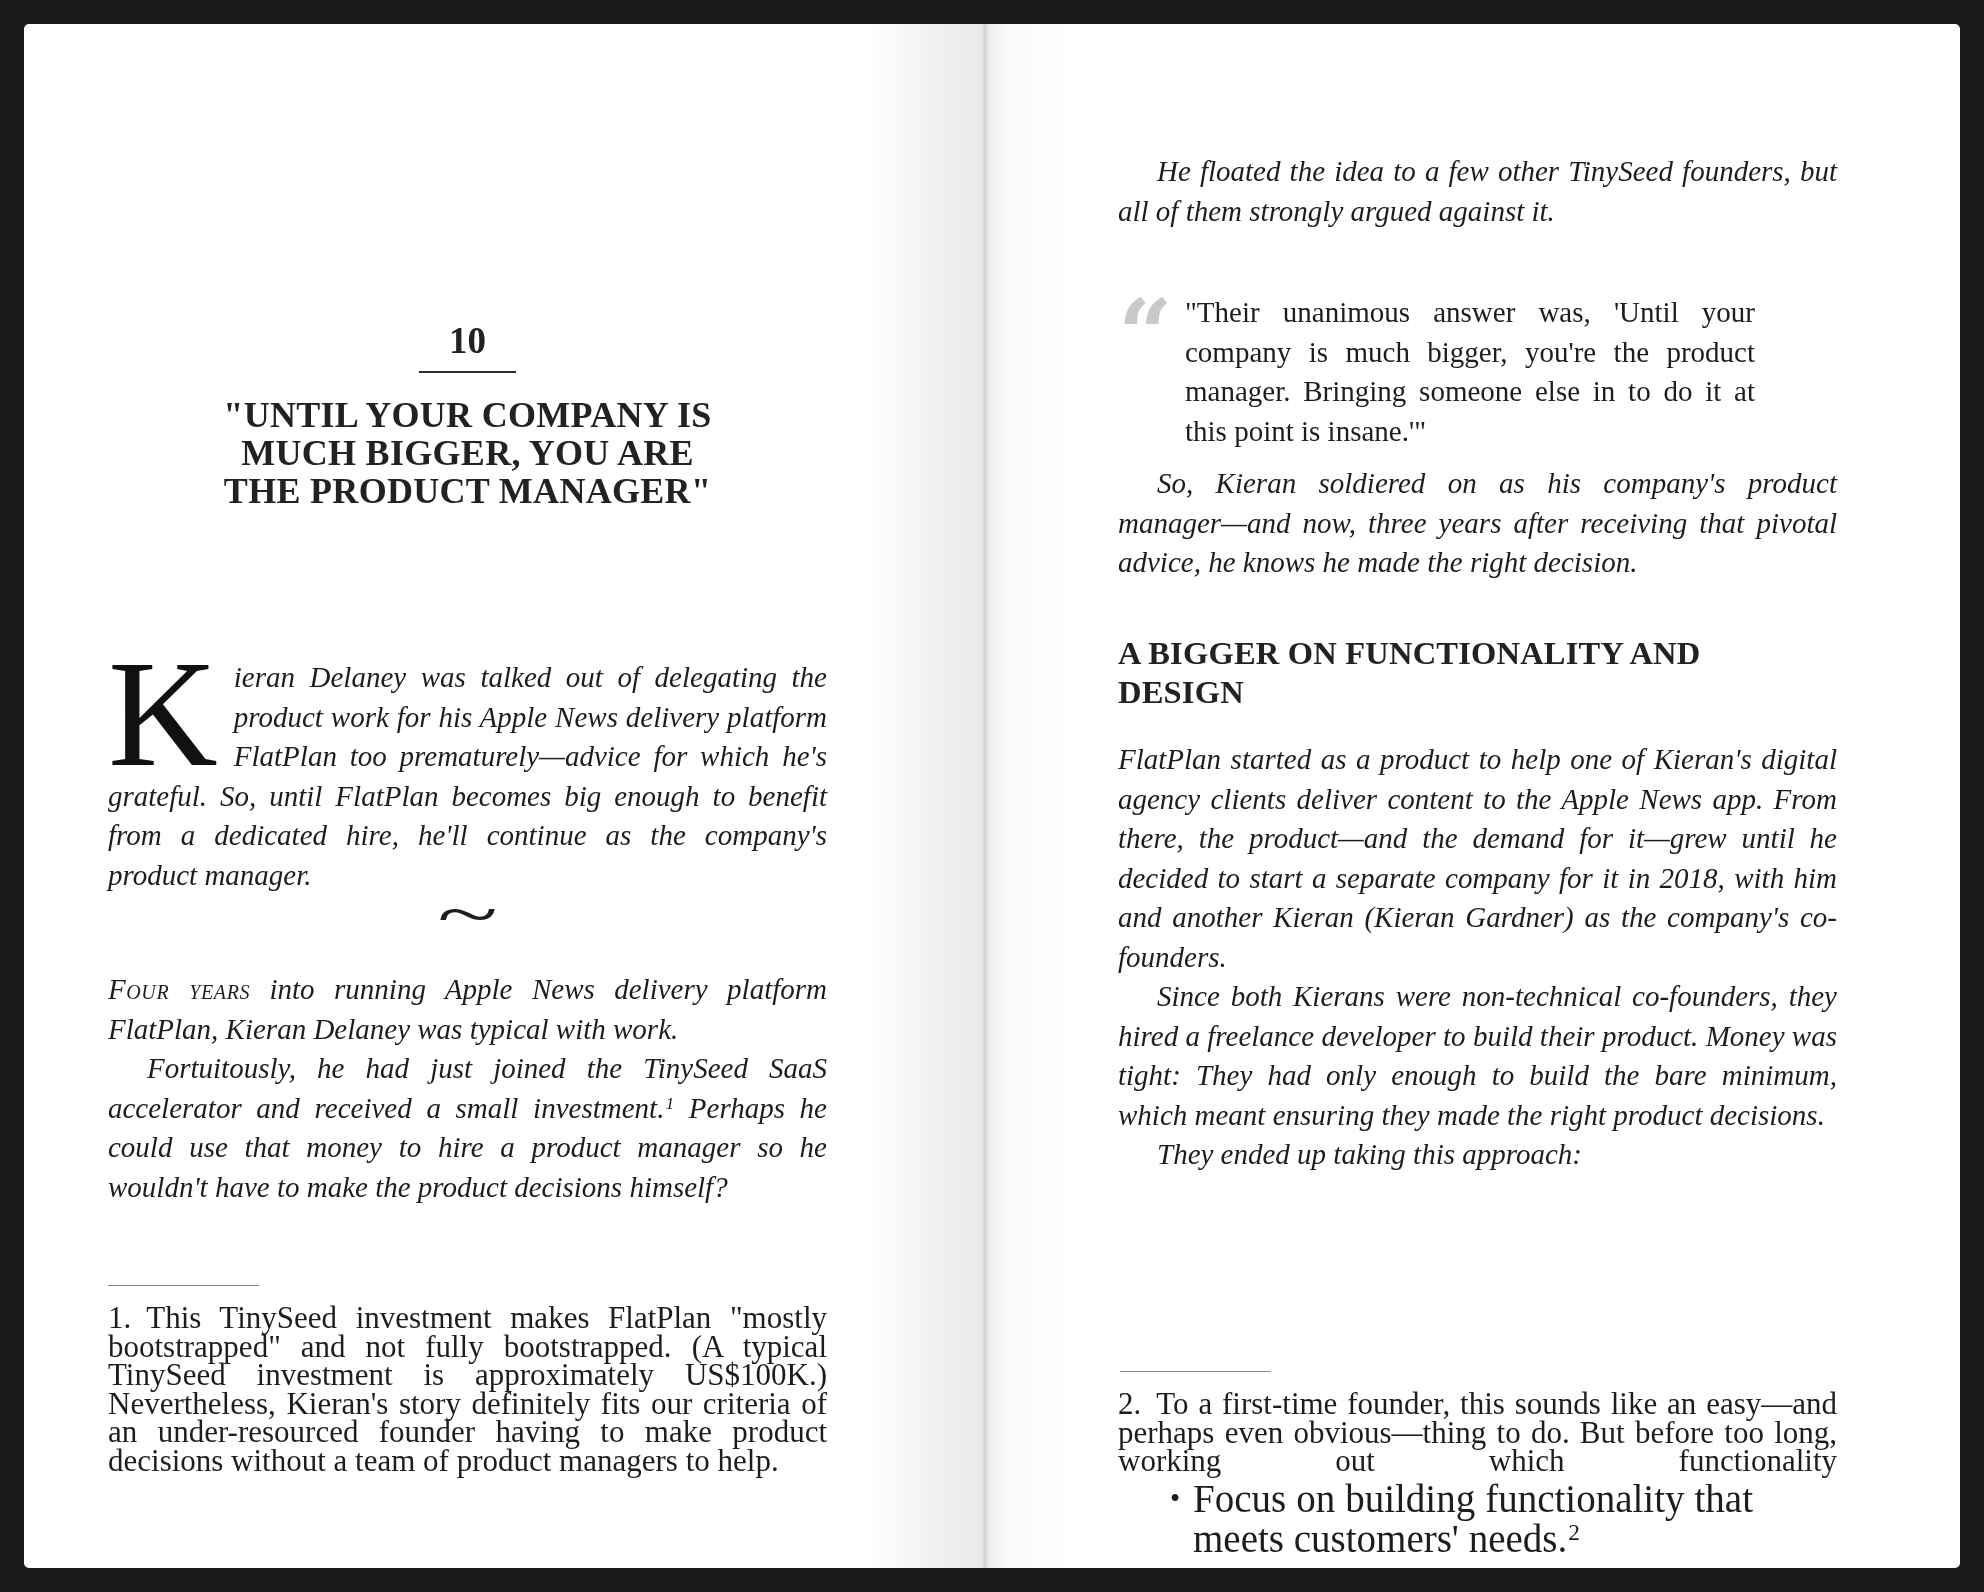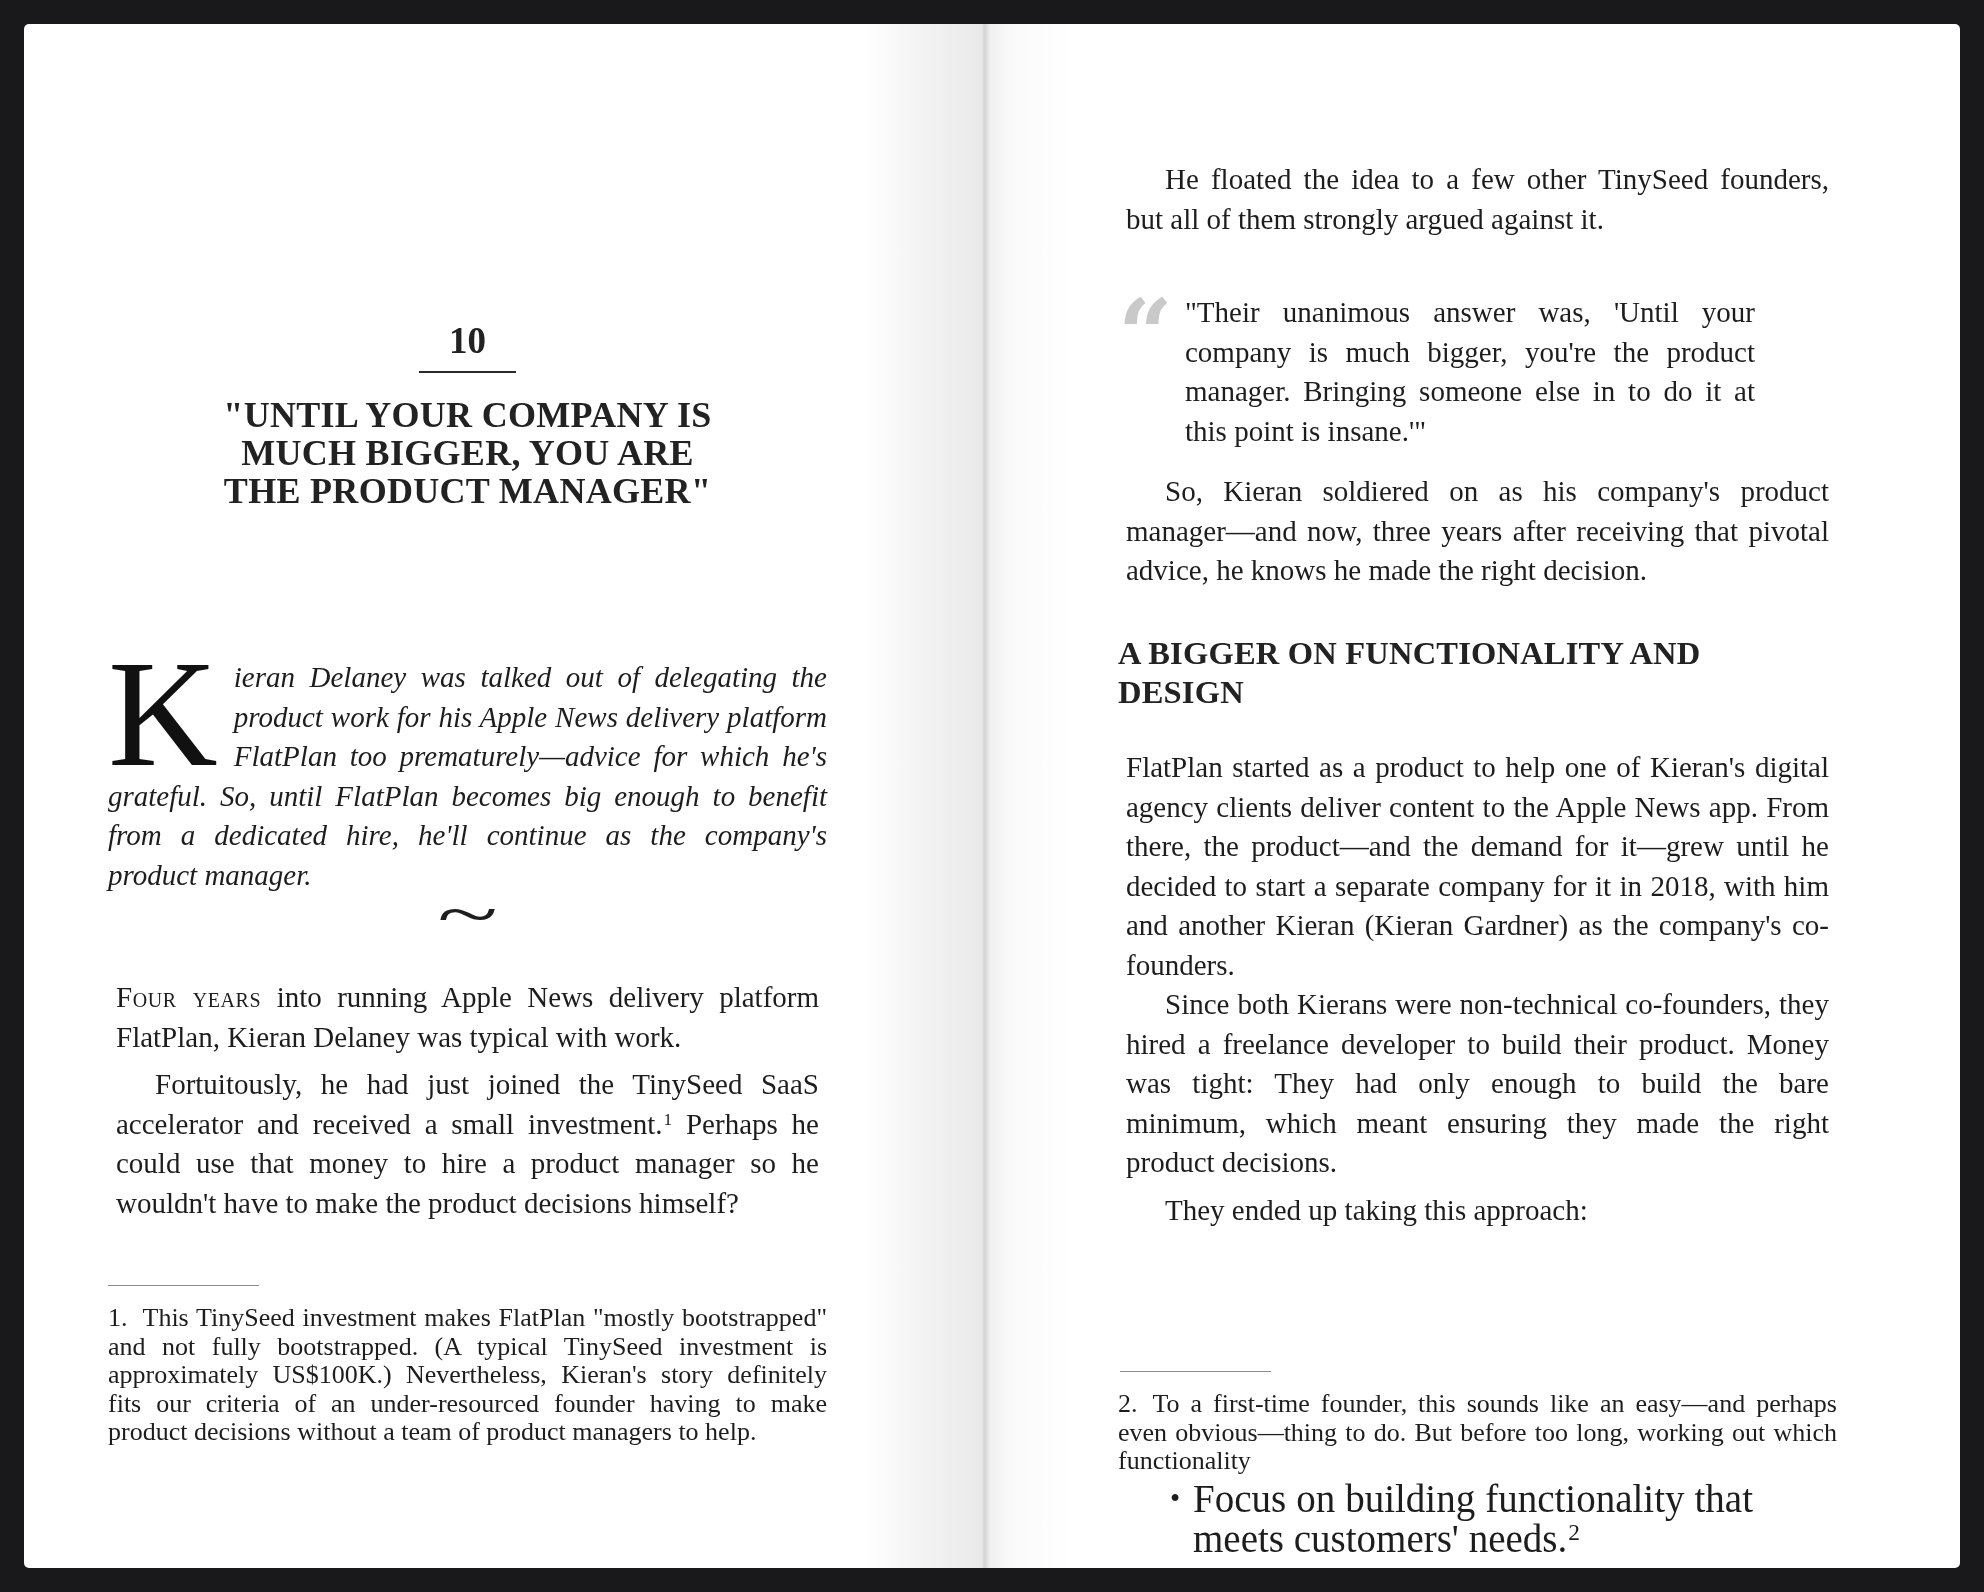--- a/index.html
+++ b/index.html
@@ -16,26 +16,26 @@
   .col > *{position:absolute;left:0;right:0;margin:0;}
 
   
   .ch-num{top:297px;text-align:center;font-size:37px;line-height:40px;font-weight:700;color:#222;}
   .ch-rule{top:347px;left:311px;right:auto;width:97px;border-top:2px solid #2b2b2b;}
   .ch-title{top:372px;text-align:center;font-size:36px;line-height:38px;font-weight:700;letter-spacing:0.3px;color:#222;}
   .intro{top:634px;font-size:29px;line-height:39.5px;font-style:italic;text-align:justify;}
   .dropcap{float:left;font-style:normal;font-size:152px;line-height:100px;height:114px;padding:6px 16px 0 0;color:#111;}
   .divider{top:862px;text-align:center;font-size:66px;line-height:56px;color:#1e1e1e;transform:scaleX(1.7);}
   .body-block{top:946px;}
-  .body-p{margin:8px;font-size:29px;line-height:39.5px;text-align:justify;}
+  .body-p{margin:0;font-size:29px;line-height:39.5px;text-align:justify;font-style:italic;}
   .indent{text-indent:39px;}
   .sc{font-variant:small-caps;letter-spacing:0.6px;}
   .sup{font-size:0.6em;vertical-align:0.5em;line-height:0;margin-left:1px;}
   .fn-rule{top:1261px;left:0;right:auto;width:151px;border-top:1.5px solid #8a8a8a;}
-  .footnote{font-size:26px;line-height:28.6px;text-align:justify;}
+  .footnote{font-size:31px;line-height:28.6px;text-align:justify;}
   .fn-left{top:1280px;}
   .fn-label{padding-right:15px;}
 
   
   .running-head{top:58px;height:32px;}
   .head-title{position:absolute;left:0;right:0;text-align:center;font-style:italic;font-size:28px;line-height:30px;}
   .page-num{position:absolute;right:0;top:0;font-size:28px;line-height:30px;}
   .rp-p1{top:128px;}
   .quote{top:240px;position:relative;padding-left:67px;width:637px;}
   .qmark{position:absolute;left:0px;top:-6px;font-family:"DejaVu Serif",serif;font-weight:700;font-size:95px;line-height:95px;color:#c9c9c9;}

